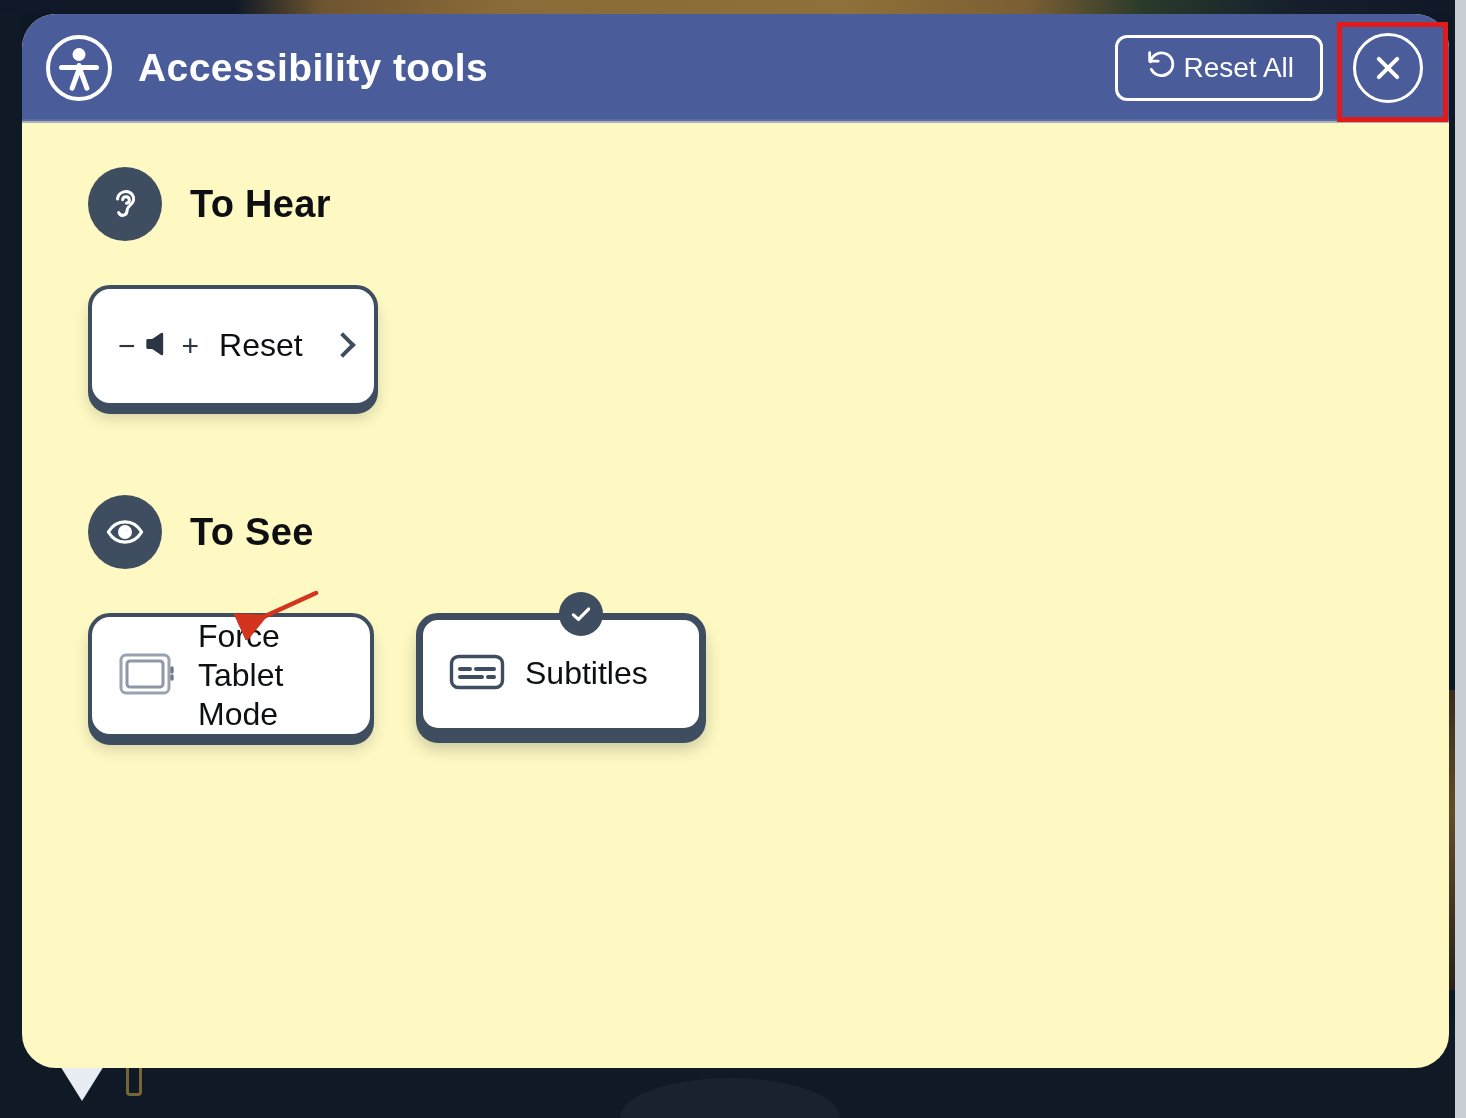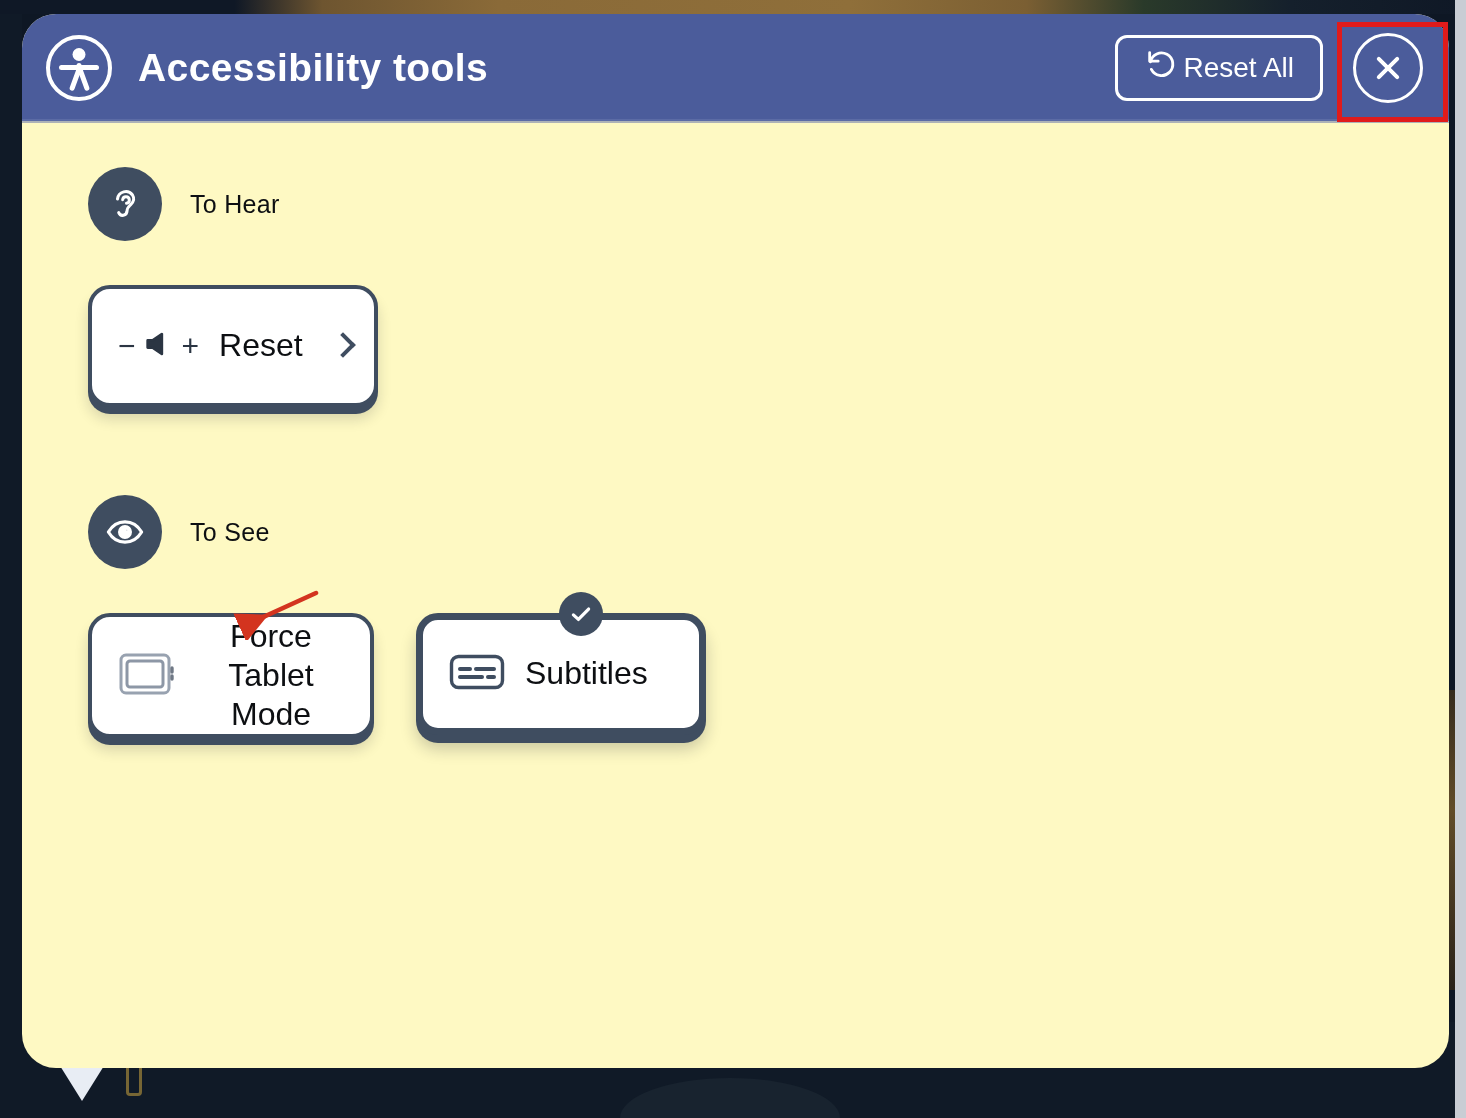--- a/index.html
+++ b/index.html
@@ -224,22 +224,22 @@
   .section-icon {
     width: 74px; height: 74px;
     border-radius: 50%;
     background: #3f4d60;
     display: flex;
     align-items: center;
     justify-content: center;
     flex: 0 0 auto;
   }
   .section-title {
-    font-size: 25px;
-    font-weight: normal;
+    font-size: 38px;
+    font-weight: bold;
     color: #0d0f12;
     letter-spacing: .3px;
   }
 
   .tile-row {
     display: flex;
     align-items: flex-start;
     gap: 42px;
   }
 
@@ -403,21 +403,21 @@
                   </svg>
                 </span>
                 <span class="sign">+</span>
               </div>
               <div class="tile-label">Reset</div>
               <div class="chev"></div>
             </div>
           </div>
         </div>
 
-        <div class="section" style="margin-top:88px;text-align:center;">
+        <div class="section" style="margin-top:88px;">
           <div class="section-head">
             <div class="section-icon">
               <svg width="42" height="42" viewBox="0 0 24 24" fill="none" stroke="#ffffff" stroke-width="1.8" stroke-linecap="round" stroke-linejoin="round">
                 <path d="M2.5 12 C5 7.8 8.4 6.2 12 6.2 C15.6 6.2 19 7.8 21.5 12
                          C19 16.2 15.6 17.8 12 17.8 C8.4 17.8 5 16.2 2.5 12 Z"></path>
                 <circle cx="12" cy="12" r="3.1" fill="#ffffff"></circle>
                 <circle cx="13.1" cy="10.9" r="1.1" fill="#3f4d60"></circle>
               </svg>
             </div>
             <div class="section-title">To See</div>

